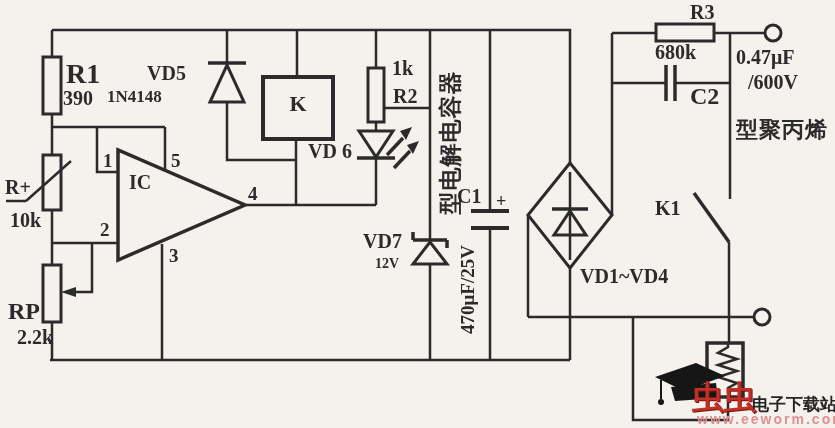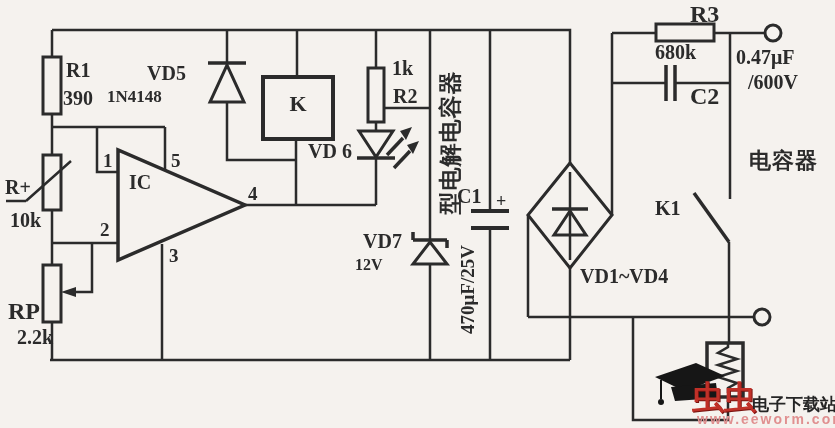--- a/index.html
+++ b/index.html
@@ -98,21 +98,21 @@
     <circle cx="762" cy="317" r="8" stroke="#2b2b2b" stroke-width="3" fill="#f5f2ee"></circle>
 
     <g>
       <polygon points="655,377 696,363 725,376 684,391" fill="#161616"></polygon>
       <polygon points="671,387 716,383 718,398 675,401" fill="#161616"></polygon>
       <path d="M661,380 V399" stroke="#161616" stroke-width="2" fill="none"></path>
       <circle cx="661" cy="402" r="3" fill="#161616"></circle>
     </g>
   </svg>
 
-  <div class="lbl" style="left:66px;top:60px;font-size:20px">R1</div>
+  <div class="lbl" style="left:66px;top:60px;font-size:28px">R1</div>
   <div class="lbl" style="left:63px;top:88px;font-size:20px">390</div>
 
   <div class="lbl" style="left:5px;top:177px;font-size:20px">R+</div>
   <div class="lbl" style="left:10px;top:210px;font-size:20px">10k</div>
 
   <div class="lbl" style="left:8px;top:299px;font-size:24px">RP</div>
   <div class="lbl" style="left:17px;top:327px;font-size:20px">2.2k</div>
 
   <div class="lbl" style="left:129px;top:172px;font-size:20px">IC</div>
   <div class="lbl" style="left:103px;top:151px;font-size:19px">1</div>
@@ -125,35 +125,35 @@
   <div class="lbl" style="left:107px;top:88px;font-size:17px">1N4148</div>
 
   <div class="lbl" style="left:263px;top:93px;width:70px;text-align:center;font-size:22px">K</div>
 
   <div class="lbl" style="left:392px;top:58px;font-size:20px">1k</div>
   <div class="lbl" style="left:393px;top:86px;font-size:20px">R2</div>
 
   <div class="lbl" style="left:308px;top:141px;font-size:20px">VD 6</div>
 
   <div class="lbl" style="left:363px;top:231px;font-size:20px">VD7</div>
-  <div class="lbl" style="left:355px;top:257px;font-size:16px">12V</div>
+  <div class="lbl" style="left:375px;top:257px;font-size:14px">12V</div>
 
   <div class="lbl" style="left:457px;top:186px;font-size:20px">C1</div>
   <div class="lbl" style="left:496px;top:192px;font-size:18px">+</div>
   <div class="lbl rot" style="left:407px;top:280px;width:120px;font-size:19px">470μF/25V</div>
   <div class="lbl rot cjk" style="left:364px;top:131px;width:172px;font-size:23px">型电解电容器</div>
 
   <div class="lbl" style="left:580px;top:266px;font-size:20px">VD1~VD4</div>
   <div class="lbl" style="left:655px;top:198px;font-size:20px">K1</div>
 
-  <div class="lbl" style="left:690px;top:2px;font-size:24px">R3</div>
+  <div class="lbl" style="left:690px;top:2px;font-size:20px">R3</div>
   <div class="lbl" style="left:655px;top:42px;font-size:20px">680k</div>
 
   <div class="lbl" style="left:690px;top:84px;font-size:24px">C2</div>
   <div class="lbl" style="left:736px;top:47px;font-size:20px">0.47μF</div>
   <div class="lbl" style="left:748px;top:72px;font-size:20px">/600V</div>
-  <div class="lbl cjk" style="left:749px;top:150px;font-size:22px">电容器</div>
+  <div class="lbl cjk" style="left:736px;top:119px;font-size:22px">型聚丙烯</div>
 
   <div class="lbl wm-bugs" style="left:692px;top:381px;font-size:32px">虫虫</div>
   <div class="lbl wm-site" style="left:752px;top:396px;font-size:17px">电子下载站</div>
   <div class="lbl wm-url" style="left:697px;top:412px;font-size:14px">www.eeworm.com</div>
 
 </div>
 
 </body></html>

